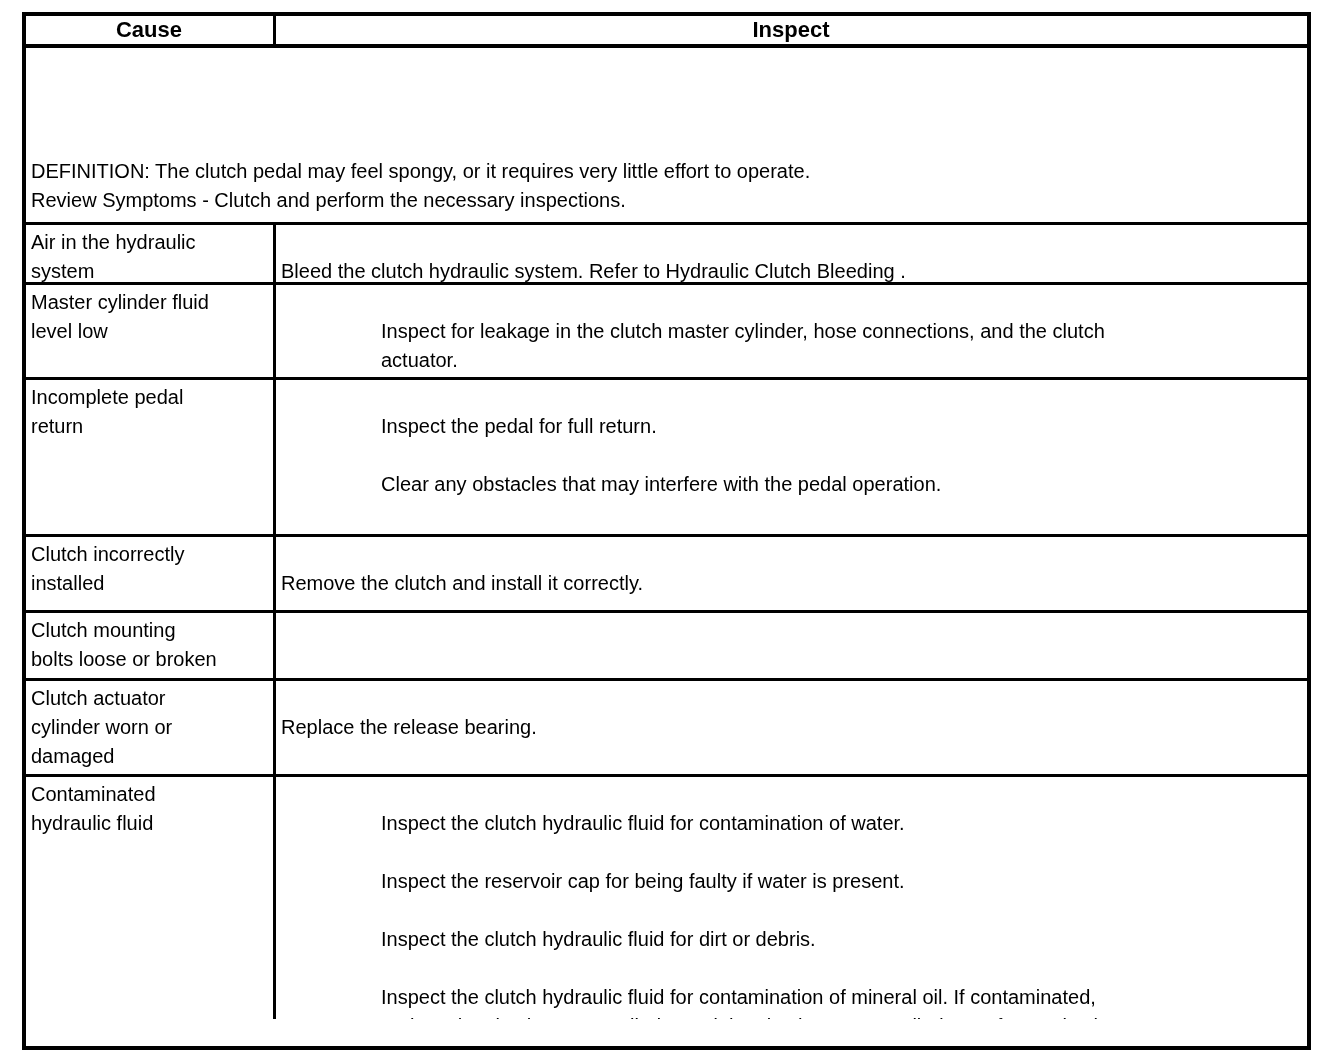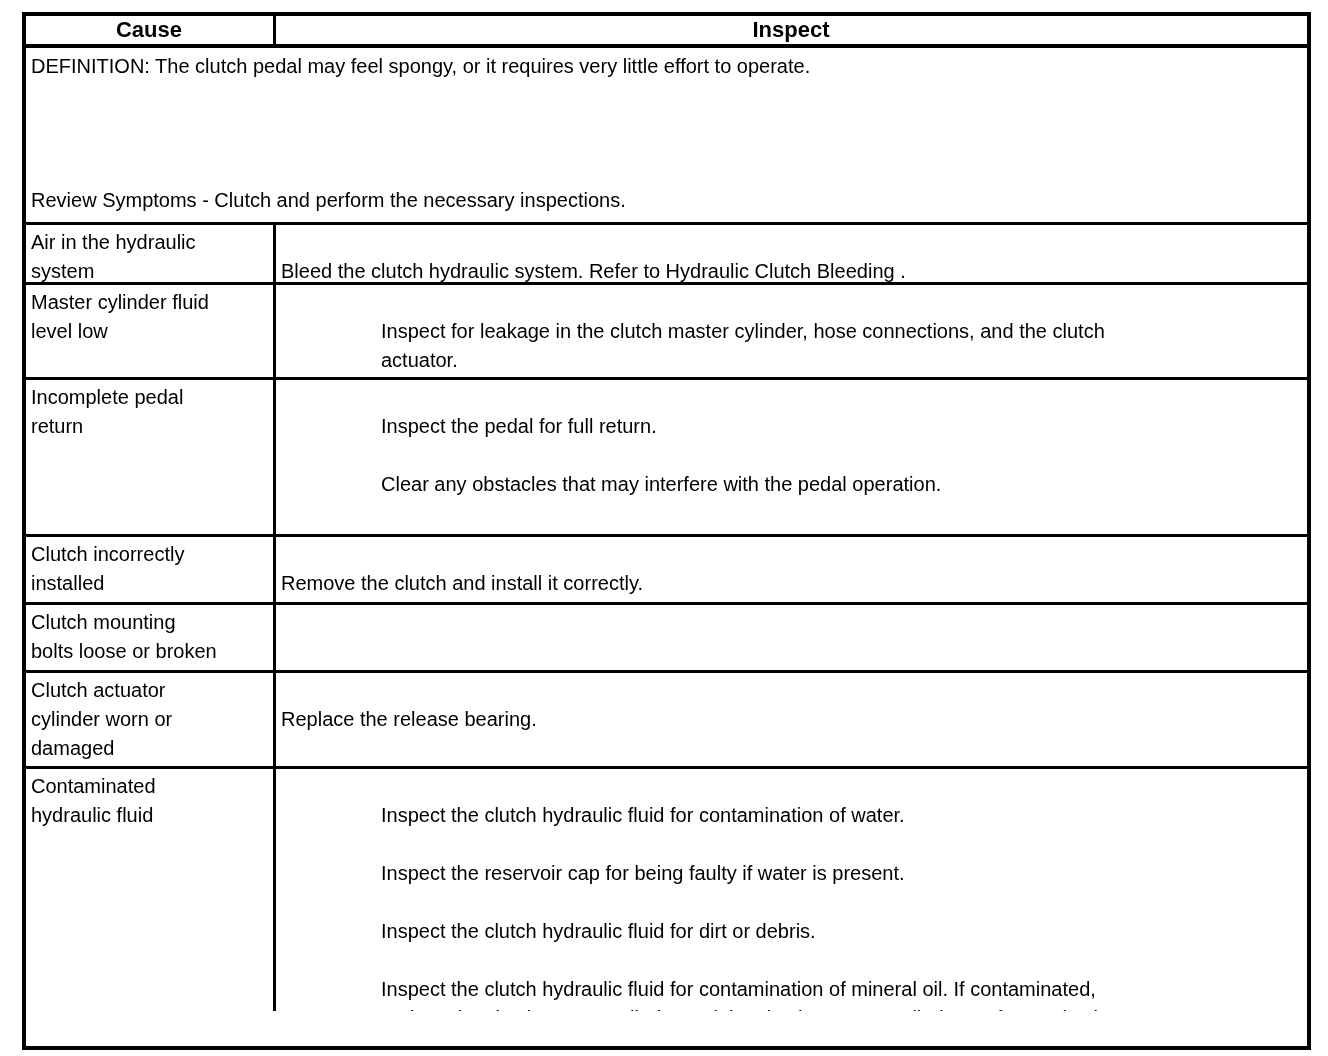--- a/index.html
+++ b/index.html
@@ -50,33 +50,33 @@
     font-weight: bold;
     font-size: 22px;
     line-height: 28px;
     text-align: center;
     padding-top: 0;
   }
   
   .defrow {
     height: 177px;
     flex-direction: column;
-    justify-content: space-between;
+    justify-content: flex-end;
     padding: 4px 6px 7px 5px;
   }
   .defline {
     font-size: 20px;
     line-height: 29px;
     white-space: pre-line;
   }
   
   .r0 { height: 60px; }
   .r1 { height: 95px; }
   .r2 { height: 157px; }
-  .r3 { height: 68px; }
+  .r3 { height: 76px; }
   .r4 { height: 68px; }
   .r5 { height: 96px; }
   .r6 { height: 242px; border-bottom: none; }
   .aline { white-space: pre-line; }
   .ind .aline { padding-left: 100px; }
 </style>
 </head>
 <body>
 
 <div class="tbl">

